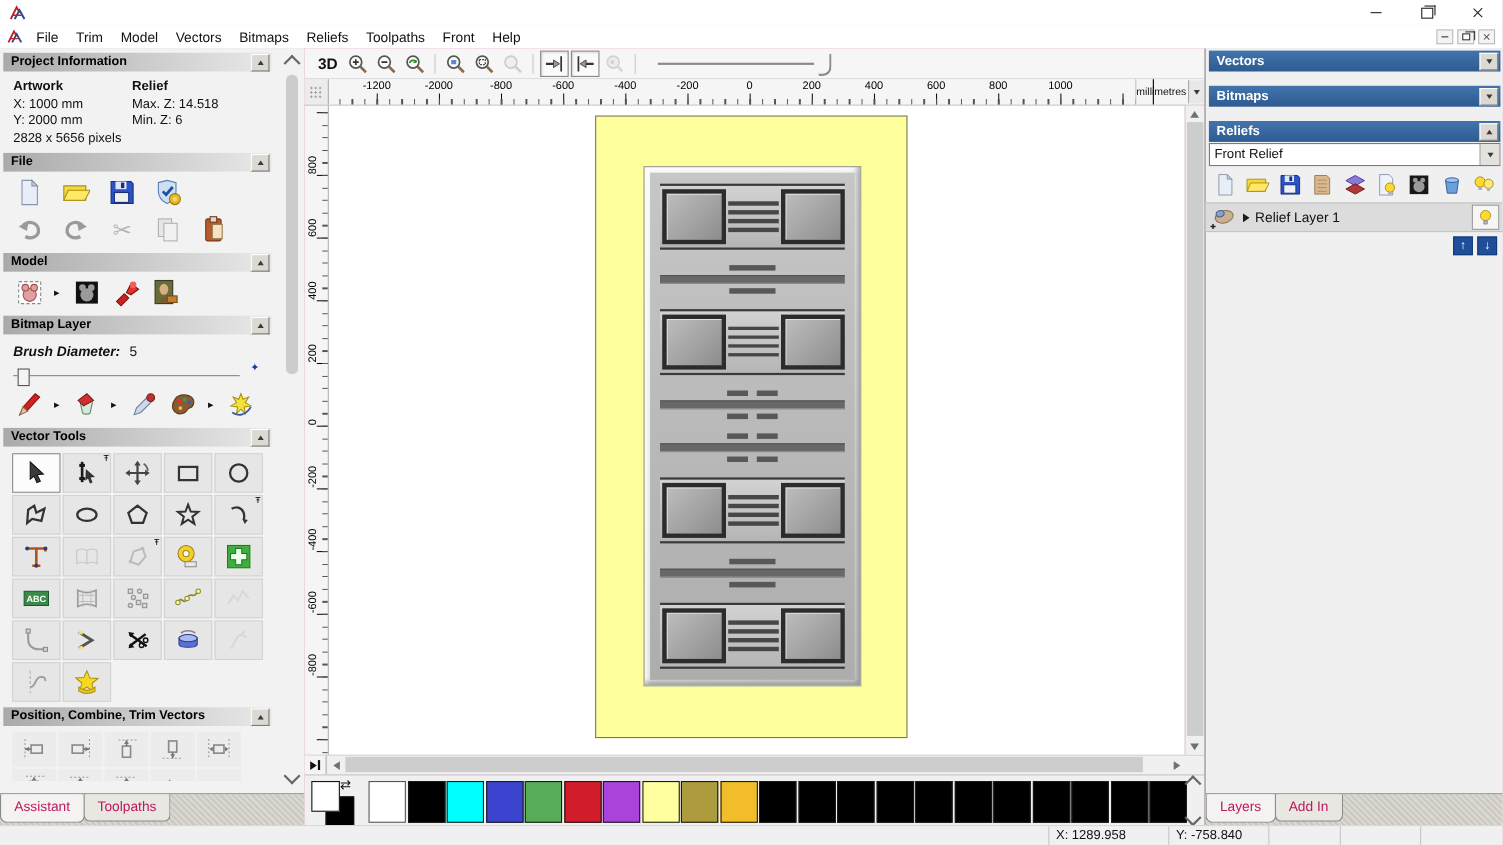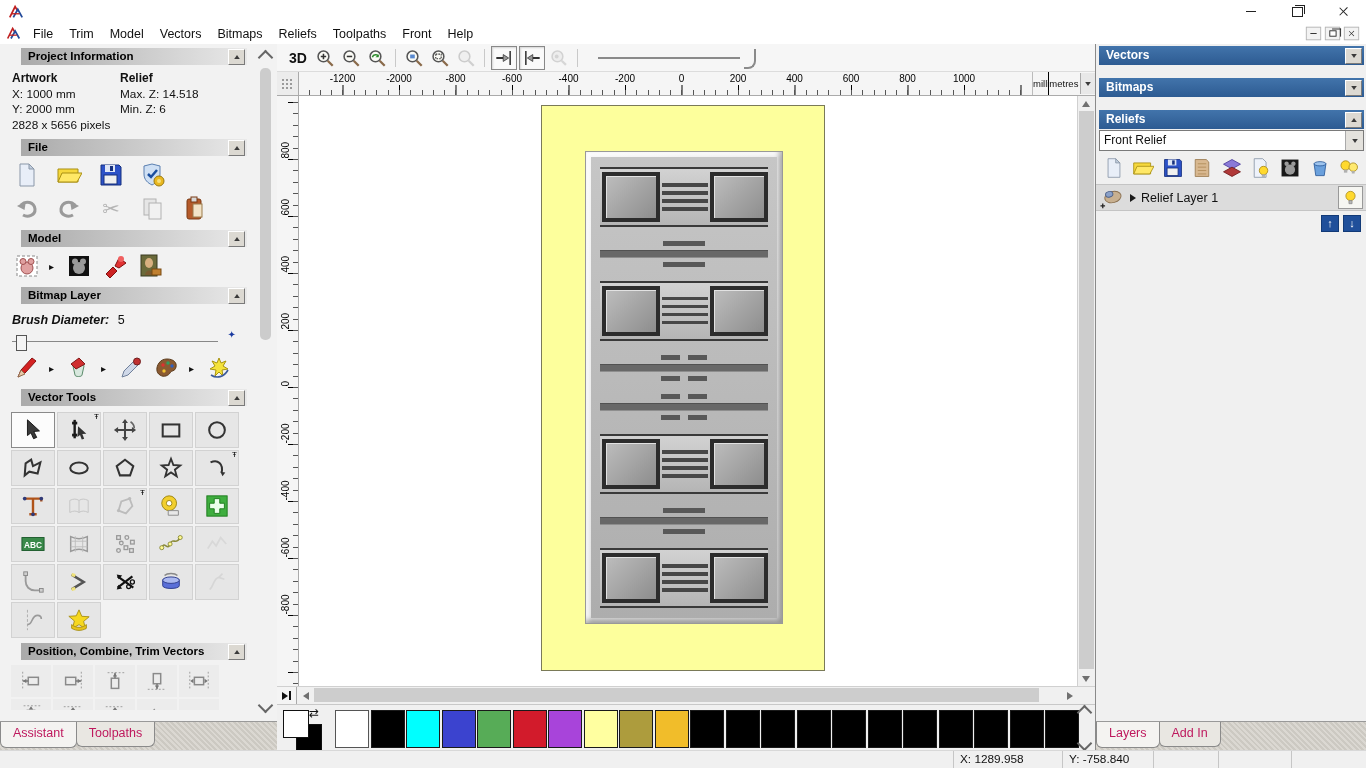--- a/index.html
+++ b/index.html
@@ -20,21 +20,21 @@
   #menubar{position:absolute;left:0;top:23px;width:1366px;height:21px;background:#fff;display:flex;align-items:center;border-bottom:1px solid #d9d9d9;}
   #menubar .appicon{margin:0 4px 0 6px;width:15px;height:15px;}
   .menu-item{padding:2px 8px;font-size:12.5px;}
   .mdibtns{margin-left:auto;display:flex;gap:2px;margin-right:6px;}
   .mdibtn{width:15px;height:13px;border:1px solid #b5b5b5;background:#f3f3f3;display:flex;align-items:center;justify-content:center;transform:scale(.9);}
   
   .tri{display:inline-block;width:0;height:0;}
   .t-up{border-left:4px solid transparent;border-right:4px solid transparent;border-bottom:6px solid #3a3a3a;}
   .t-dn{border-left:4px solid transparent;border-right:4px solid transparent;border-top:6px solid #3a3a3a;}
   .t-rt{border-top:4px solid transparent;border-bottom:4px solid transparent;border-left:6px solid #1a1a1a;}
-  .hdr{position:relative;height:17px;margin:4px 3px 2px 21px;background:linear-gradient(to right,#aaa,#e9e9e9);
+  .hdr{position:relative;height:17px;margin:4px 3px 2px 3px;background:linear-gradient(to right,#aaa,#e9e9e9);
        font-weight:bold;font-size:11.5px;line-height:17px;padding-left:7px;color:#000;}
   .hdr-btn{position:absolute;right:2px;top:1px;width:15px;height:14px;background:#dcd9d2;border:1px solid #fff;
            border-right-color:#7a7a7a;border-bottom-color:#7a7a7a;display:flex;align-items:center;justify-content:center;}
   .ic{display:inline-flex;align-items:center;justify-content:center;width:30px;height:28px;}
   .ic svg{width:26px;height:26px;}
   .fly{font-size:10px;color:#111;width:8px;display:inline-block;}
   
   #assistant{position:absolute;left:0;top:44px;width:277px;height:706px;background:#f2f2f2;border-right:1px solid #a8a8a8;}
   #a-content{position:absolute;left:0;top:0;width:250px;height:676px;overflow:hidden;}
   .proj-grid{display:grid;grid-template-columns:108px auto;padding:4px 0 2px 12px;font-size:11.8px;line-height:15.5px;}

